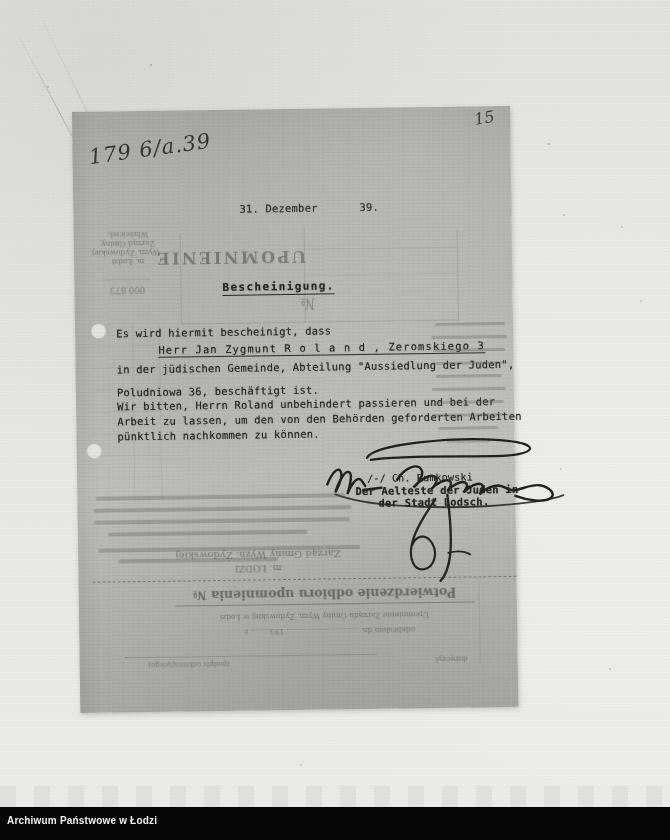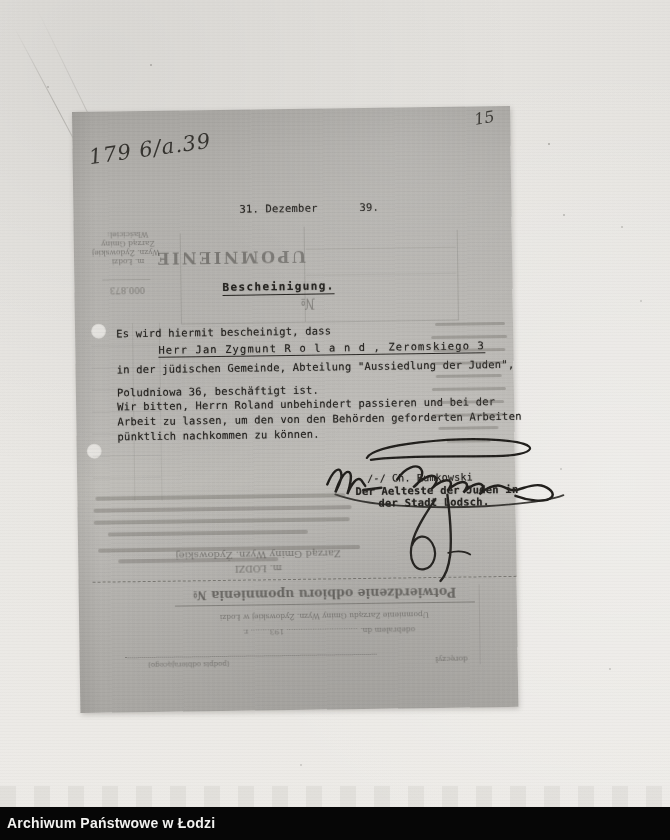--- a/index.html
+++ b/index.html
@@ -49,21 +49,21 @@
   .formtext{font-family:"DejaVu Serif","Liberation Serif",serif;color:#4c4a46;white-space:nowrap;filter:blur(.4px);}
   .rot{transform:rotate(180deg);}
   .faintline{background:rgba(92,90,85,.32);filter:blur(.6px);border-radius:2px;}
   .rule{background:rgba(85,83,78,.35);}
   .gridline{background:rgba(90,88,83,.20);}
   .hole{width:15px;height:15px;border-radius:50%;
     background:radial-gradient(circle,#ebe9e5 55%, rgba(235,233,229,.25) 85%, transparent 100%);}
 
   
   .footer-bar{left:0;top:807px;width:670px;height:33px;}
-  .footer-label{left:7px;top:8px;font-weight:bold;font-size:14px;letter-spacing:.2px;}
+  .footer-label{left:7px;top:8px;font-weight:bold;font-size:10px;letter-spacing:.2px;}
 </style>
 </head>
 <body>
 
 <div class="canvas">
 
   <div class="abs photo"></div>
   <div class="abs scratch" style="left:14px;top:28px;height:190px;transform:rotate(-28deg);"></div>
   <div class="abs scratch" style="left:36px;top:8px;height:230px;transform:rotate(-26deg);opacity:.6;"></div>
   <div class="abs specks"></div>

